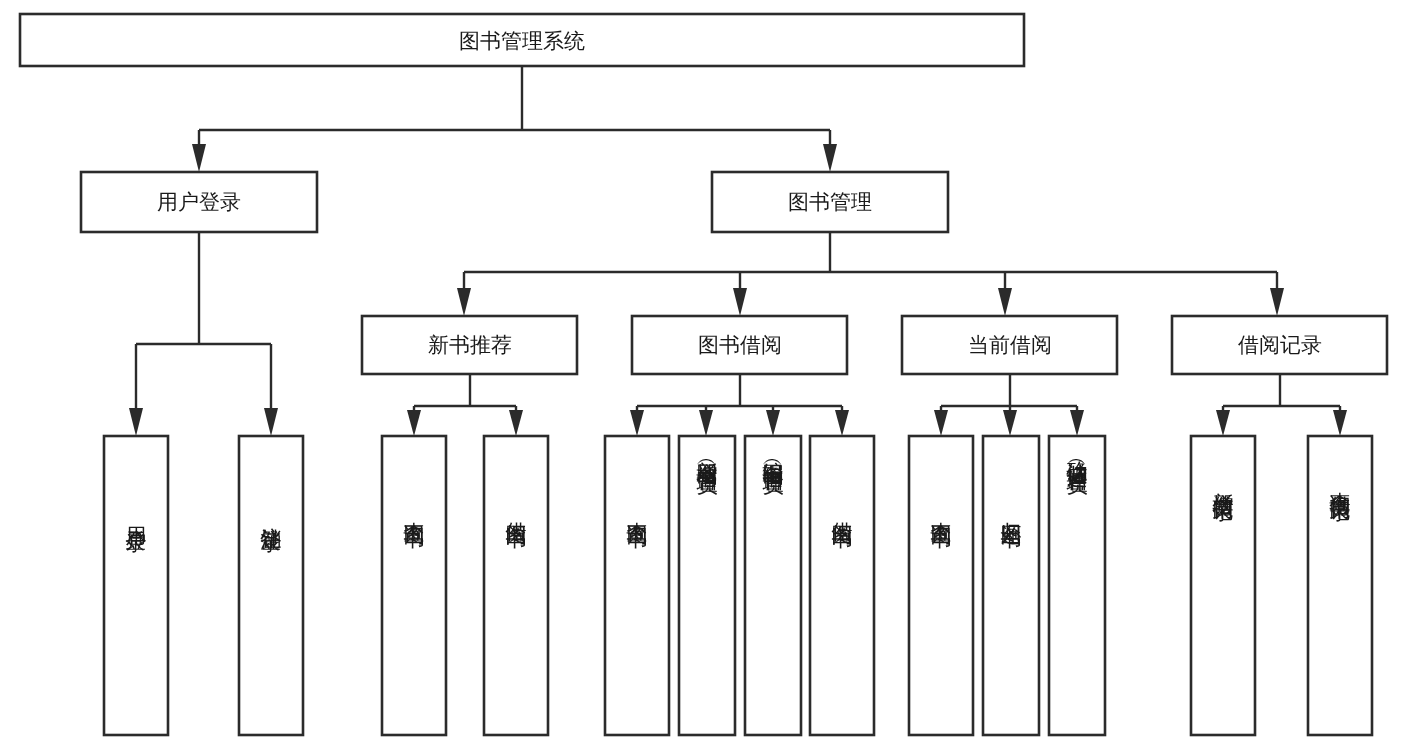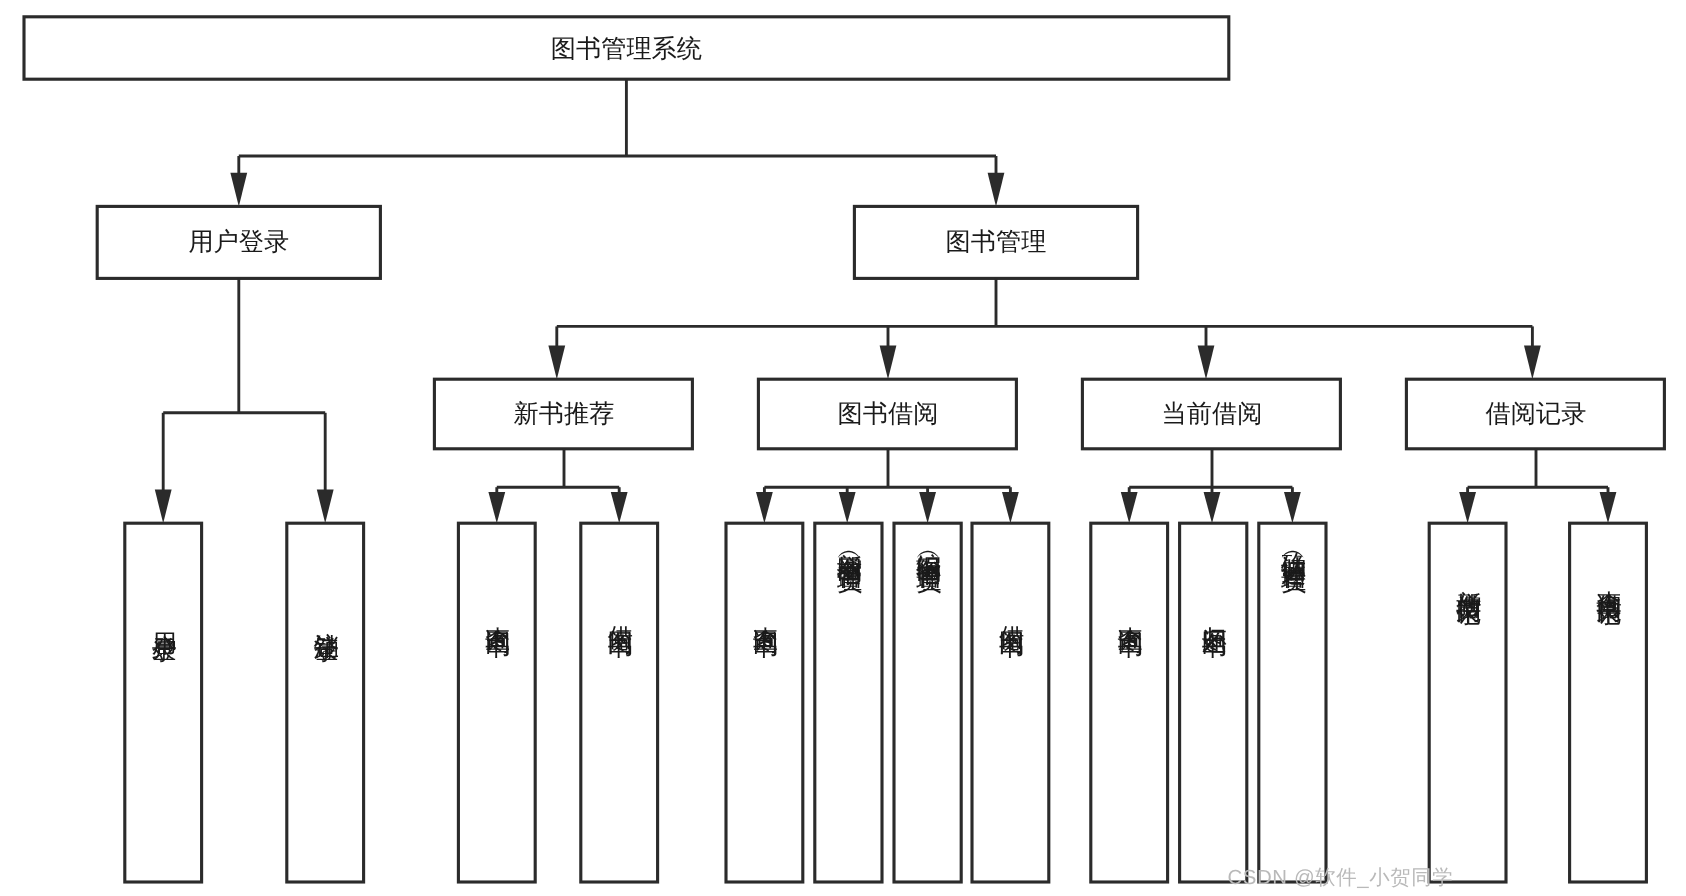--- a/index.html
+++ b/index.html
@@ -249,15 +249,14 @@
     <span class="leaf-label">确认归还（管理员）</span>
   </div>
 
   <div class="leaf-label-wrap" style="left:1191px; top:475px; width:64px; height:260px;">
     <span class="leaf-label">新增借阅记录</span>
   </div>
   <div class="leaf-label-wrap" style="left:1308px; top:475px; width:64px; height:260px;">
     <span class="leaf-label">查询借阅记录</span>
   </div>
 
-  <div class="watermark">CSDN @软件_小贺同学</div>
 
 </div>
 
 </body></html>

